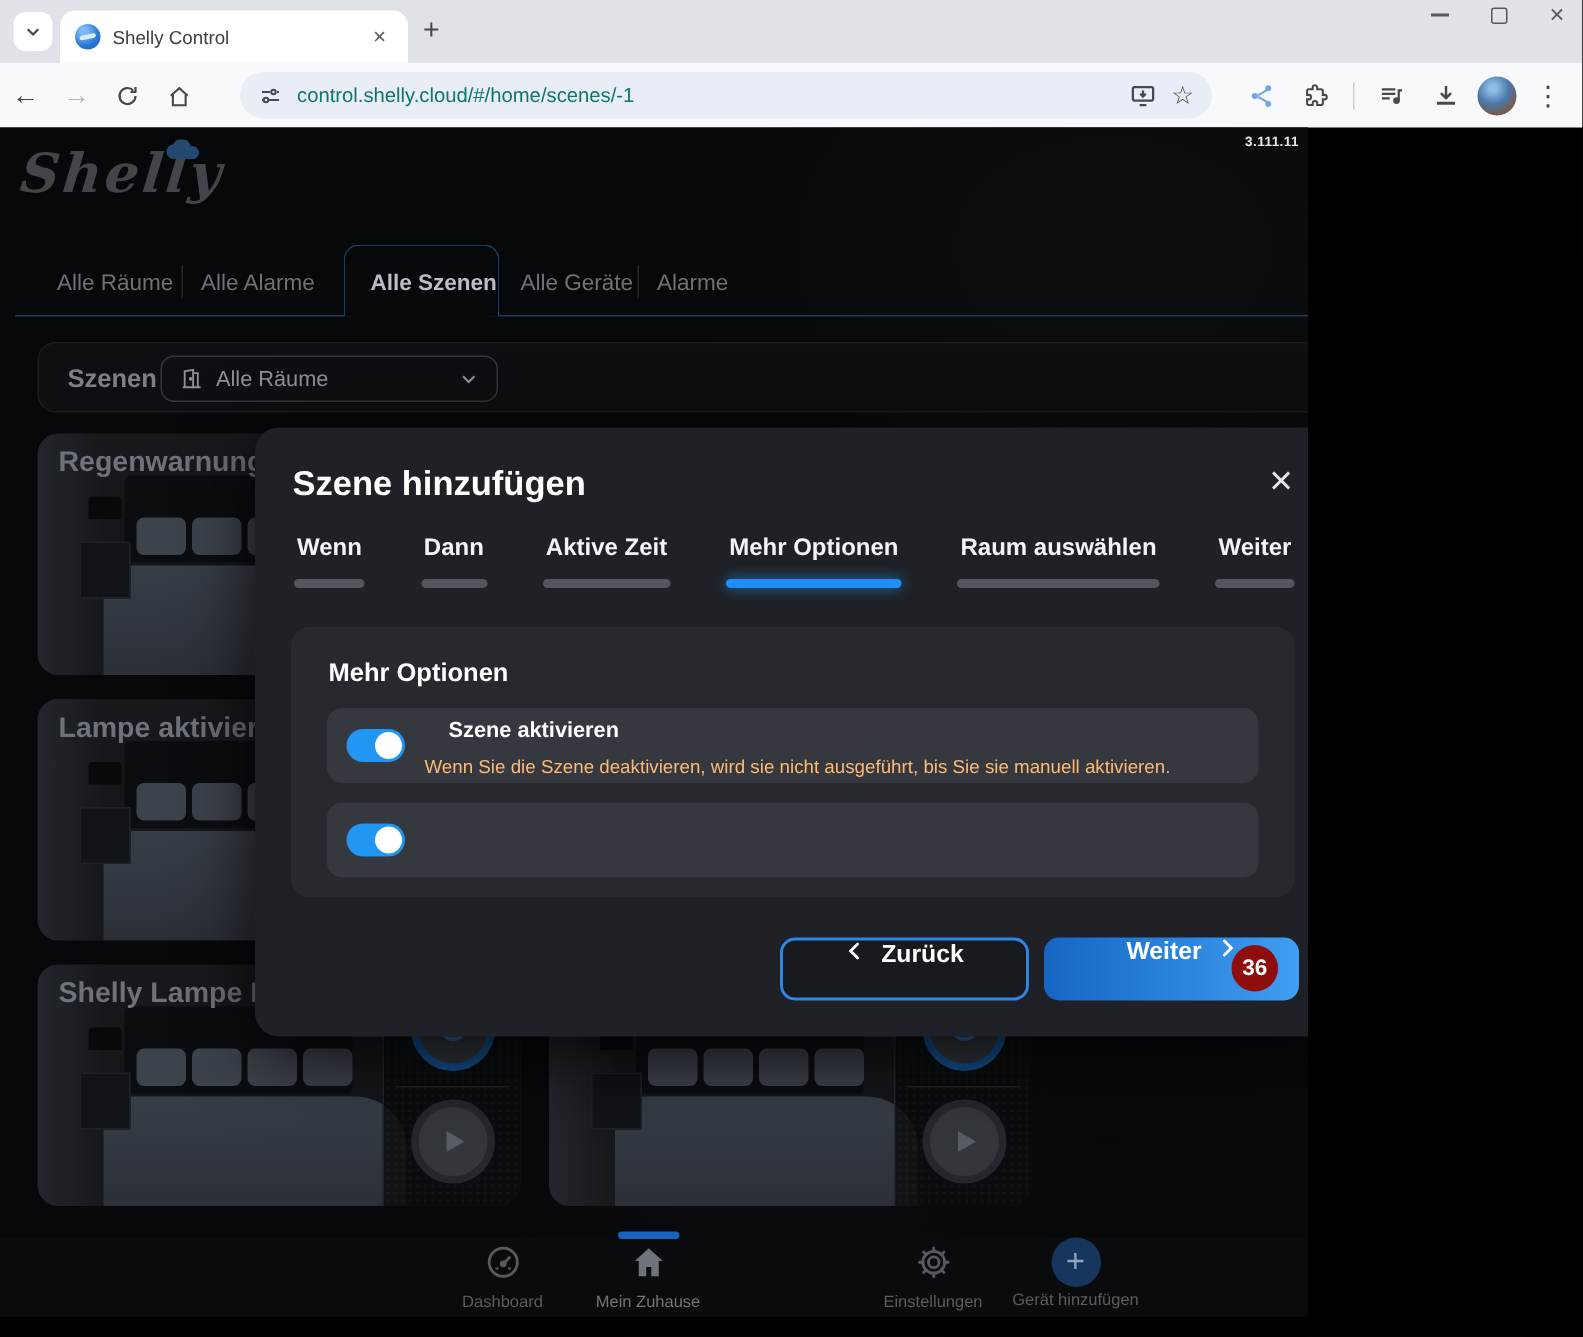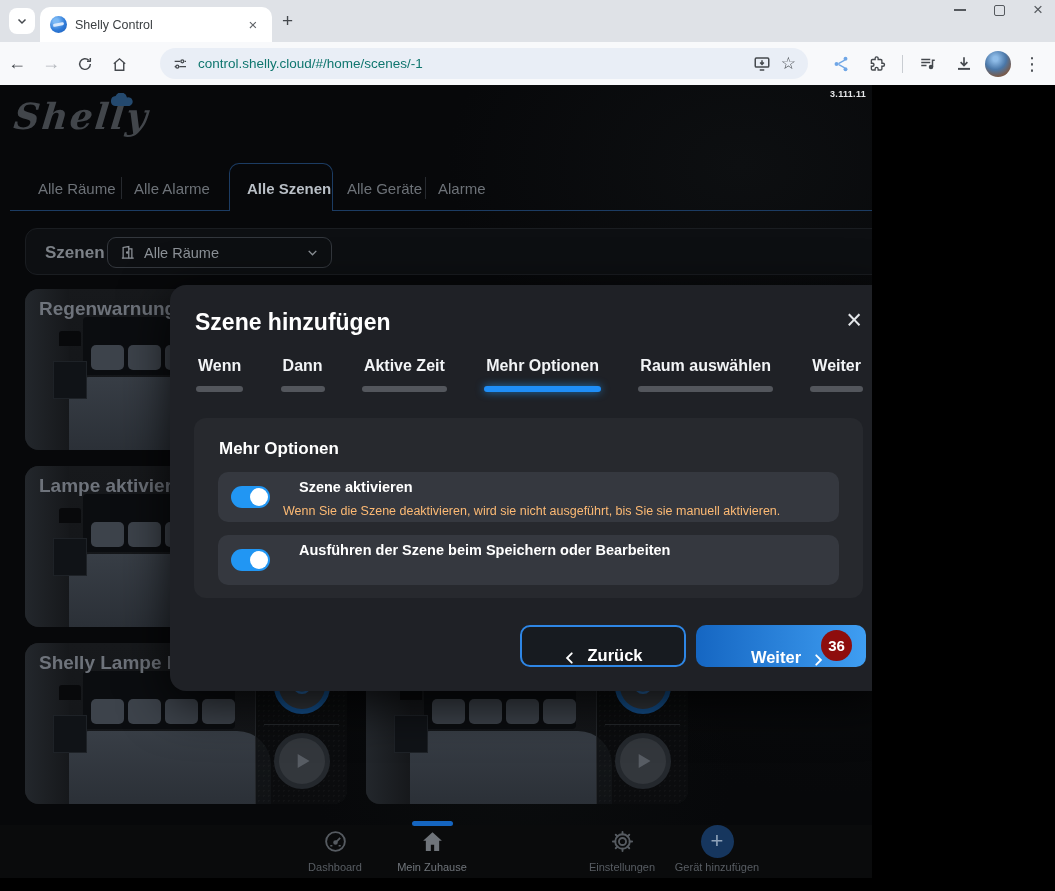--- a/index.html
+++ b/index.html
@@ -108,21 +108,21 @@
   .step .sbar { height:6px; border-radius:3px; background:#53565c; }
   .step.active .sbar { background:#1f8ef7; box-shadow:0 0 9px rgba(33,150,243,.75); }
   .panel { position:absolute; left:24px; top:133px; width:669px; height:180px; background:#27292e; border-radius:12px; }
   .panel-heading { position:absolute; left:25px; top:21px; font-size:17px; font-weight:bold; color:#fff; }
   .opt-row { position:absolute; left:24px; width:621px; height:50px; background:#35383f; border-radius:10px; }
   .opt-row.o1 { top:54px; } .opt-row.o2 { top:117px; }
   .toggle { position:absolute; left:13px; top:14px; width:39px; height:22px; border-radius:12px; background:#2196f3; }
   .toggle .knob { position:absolute; right:2px; top:2px; width:18px; height:18px; border-radius:50%; background:#fff; }
   .opt-label { position:absolute; left:65px; top:7px; font-size:14.5px; font-weight:bold; color:#fff;margin-left:16px; }
   .opt-desc { position:absolute; left:65px; top:32px; font-size:12.5px; color:#fdba74; }
-  .btn { position:absolute; top:340px; height:42px; border-radius:10px; display:flex; align-items:flex-end; justify-content:center; gap:10px; font-size:16.5px; font-weight:bold; color:#fff; }
+  .btn { position:absolute; top:340px; height:42px; border-radius:10px; display:flex; align-items:flex-start; justify-content:center; gap:10px; font-size:16.5px; font-weight:bold; color:#fff; }
   .btn svg { width:14px; height:14px; }
   .btn-back { left:350px; width:166px; background:#171b20; border:2px solid #2e86e5; }
   .btn-next { left:526px; width:170px; background:linear-gradient(90deg,#1566c2,#3f9ef2); }
   .badge { position:absolute; left:125px; top:5px; width:31px; height:31px; border-radius:50%; background:#8e0d0d; color:#fff; font-size:15px; font-weight:bold; display:flex; align-items:center; justify-content:center; }
 </style>
 </head>
 <body>
 
 <div class="browser">
 
@@ -559,21 +559,20 @@
           <div class="toggle">
               <div class="knob"></div>
             </div>
           <div class="opt-label">Szene aktivieren</div>
           <div class="opt-desc">Wenn Sie die Szene deaktivieren, wird sie nicht ausgeführt, bis Sie sie manuell aktivieren.</div>
         </div>
         <div class="opt-row o2">
           <div class="toggle">
               <div class="knob"></div>
             </div>
-          <div class="opt-label">Ausführen der Szene beim Speichern oder Bearbeiten</div>
         </div>
       </div>
 
       <div class="btn btn-back">
         <svg viewBox="0 0 24 24" fill="none" stroke="#fff" stroke-width="3.2" stroke-linecap="round">
             <path d="M15 4l-8 8 8 8"></path>
           </svg>
         <span>Zurück</span>
       </div>
       <div class="btn btn-next">

